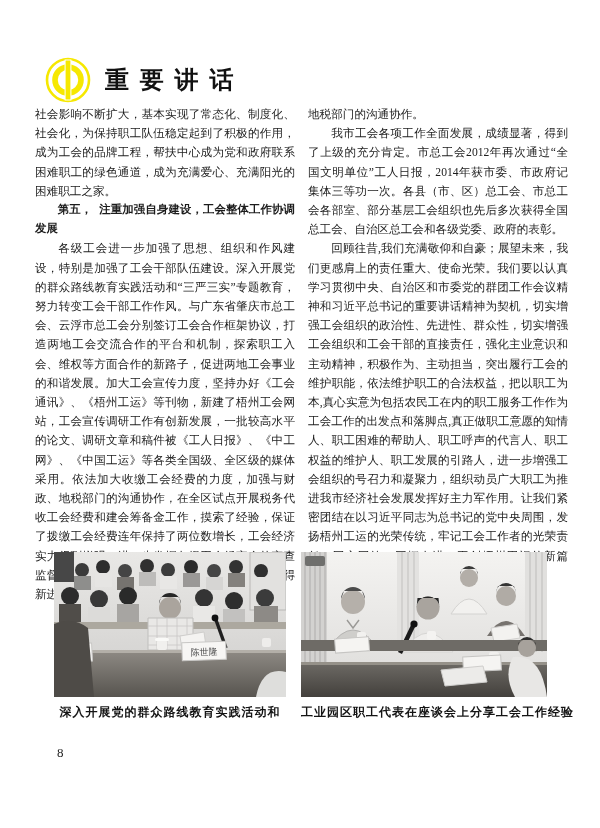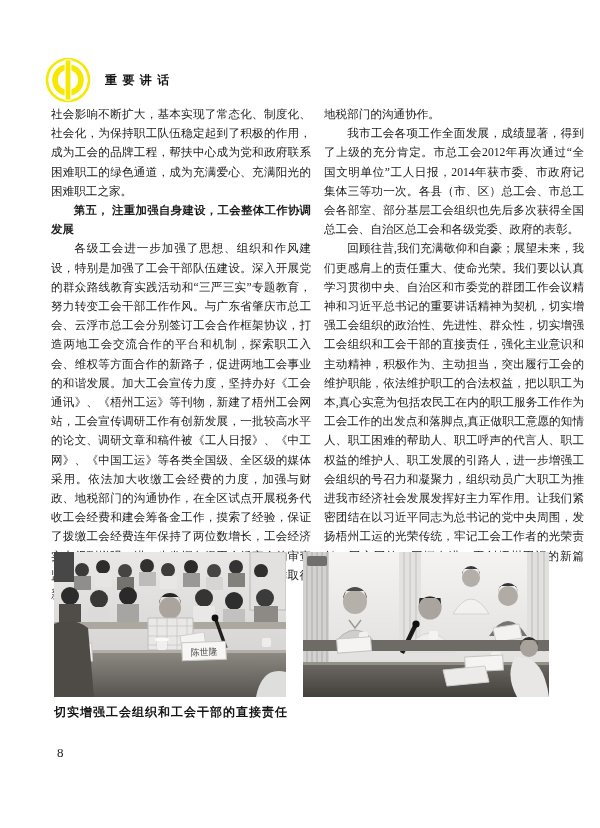--- a/index.html
+++ b/index.html
@@ -6,28 +6,28 @@
   .page {
     position:relative; width:600px; height:828px; background:#ffffff;
     font-family:"Liberation Serif","DejaVu Serif",serif; color:#1c1c1c;
     overflow:hidden;
   }
   
   .header { position:absolute; top:57px; left:45px; display:flex; align-items:center; }
   .logo { width:46px; height:46px; display:block; }
   .section-title {
     margin:0 0 0 14px; font-family:"Liberation Sans","DejaVu Sans",sans-serif;
-    font-size:12px; font-weight:bold; letter-spacing:0.45em; color:#111; white-space:nowrap;
+    font-size:24px; font-weight:bold; letter-spacing:0.45em; color:#111; white-space:nowrap;
   }
   
-  .columns { position:absolute; top:105px; left:51px; width:534px; display:flex; gap:13px; }
+  .columns { position:absolute; top:105px; left:35px; width:534px; display:flex; gap:13px; }
   .col { width:260px; font-size:11.6px; line-height:19.2px; text-align:justify; }
   .col p { margin:0; }
   .col p.indent { text-indent:2em; }
-  .col p.bold-head { font-weight:bold; font-family:Liberation Serif, serif; font-size:11.4px; }
+  .col p.bold-head { font-weight:bold; font-family:Liberation Mono, monospace; font-size:11.4px; }
   
   .photos { position:absolute; top:552px; left:54px; display:flex; gap:15px; }
   figure { margin:0; }
   .photo-frame { display:block; background:#d9d8d6; }
   figcaption {
     margin-top:7px; text-align:center; font-family:"Liberation Sans","DejaVu Sans",sans-serif;
     font-size:12px; font-weight:bold; color:#141414; letter-spacing:1px; white-space:nowrap;
   }
   .pagenum { position:absolute; top:745px; left:57px; font-size:13px; color:#222; }
   .plate-text { font-family:"Liberation Sans","DejaVu Sans",sans-serif; }
@@ -144,21 +144,21 @@
           <text class="plate-text" x="20" y="105" font-size="9" fill="#555" text-anchor="middle">丽玲</text>
         </g>
         <g transform="rotate(-2 150 98)">
           <rect x="128" y="90" width="44" height="18" fill="#f7f6f4" stroke="#c9c8c6"></rect>
           <text class="plate-text" x="150" y="103" font-size="9" fill="#4a4a4a" text-anchor="middle">陈世隆</text>
         </g>
 
         <path d="M0 72 q18 -8 34 4 l6 69 h-40 z" fill="#4e4b47"></path>
         <path d="M232 120 q-24 -6 -30 25 l30 0 z" fill="#dededc"></path>
       </svg>
-      <figcaption>切实增强工会组织和工会干部的直接责任</figcaption>
+      <figcaption>深入开展党的群众路线教育实践活动和</figcaption>
     </figure>
 
     <figure>
       <svg class="photo-frame" width="246" height="145" viewBox="0 0 246 145">
         <defs>
           <linearGradient id="wallR" x1="0" y1="0" x2="0" y2="1">
             <stop offset="0" stop-color="#f4f3f1"></stop>
               <stop offset="1" stop-color="#dcdbd9"></stop>
           </linearGradient>
           <linearGradient id="tableR" x1="0" y1="0" x2="0" y2="1">
@@ -229,19 +229,20 @@
           <rect x="188" y="100" width="10" height="10" rx="2" fill="#f1f0ee"></rect>
         </g>
         <g transform="rotate(-4 50 92)">
           <rect x="34" y="86" width="34" height="14" fill="#f5f4f2" stroke="#c6c5c3"></rect>
         </g>
         <g transform="rotate(-3 180 110)">
           <rect x="162" y="104" width="38" height="15" fill="#f5f4f2" stroke="#c6c5c3"></rect>
         </g>
         <polygon points="140,118 182,114 186,130 144,134" fill="#ecebe9" stroke="#cfcecc"></polygon>
       </svg>
+      <figcaption>工业园区职工代表在座谈会上分享工会工作经验</figcaption>
     </figure>
 
   </div>
 
   <div class="pagenum">8</div>
 
 </div>
 
 </body></html>

